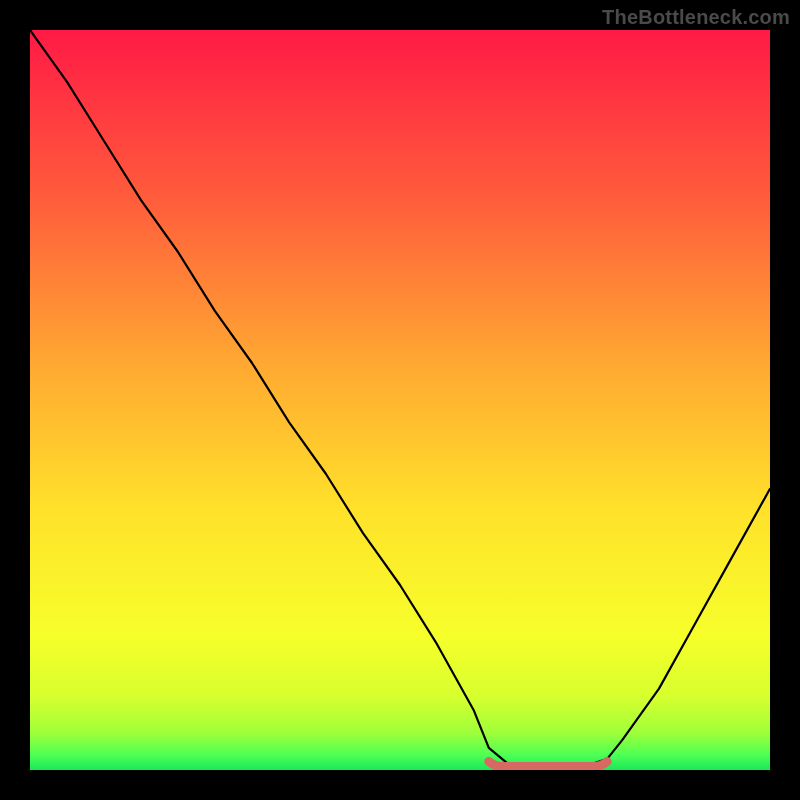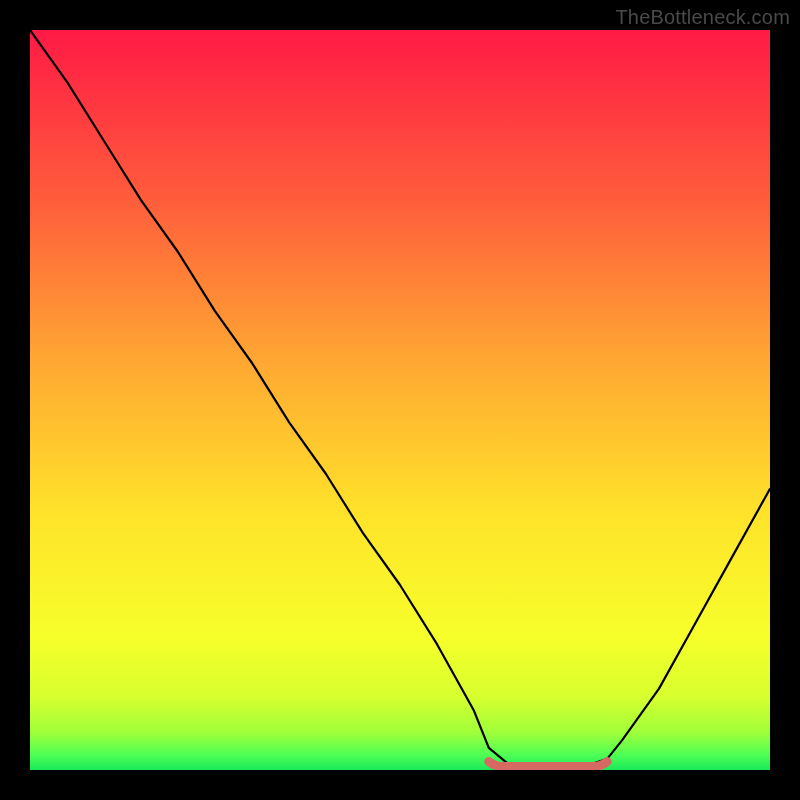--- a/index.html
+++ b/index.html
@@ -32,21 +32,21 @@
     top: 0;
     width: 740px;
     height: 740px;
   }
   .watermark {
     position: absolute;
     top: 6px;
     right: 10px;
     color: #4a4a4a;
     font-size: 20px;
-    font-weight: 400;
+    font-weight: 700;
     letter-spacing: 0.2px;
     user-select: none;
   }
   svg { display: block; }
 </style>
 </head>
 <body>
 
 <div class="frame">
   <div class="plot-area">

